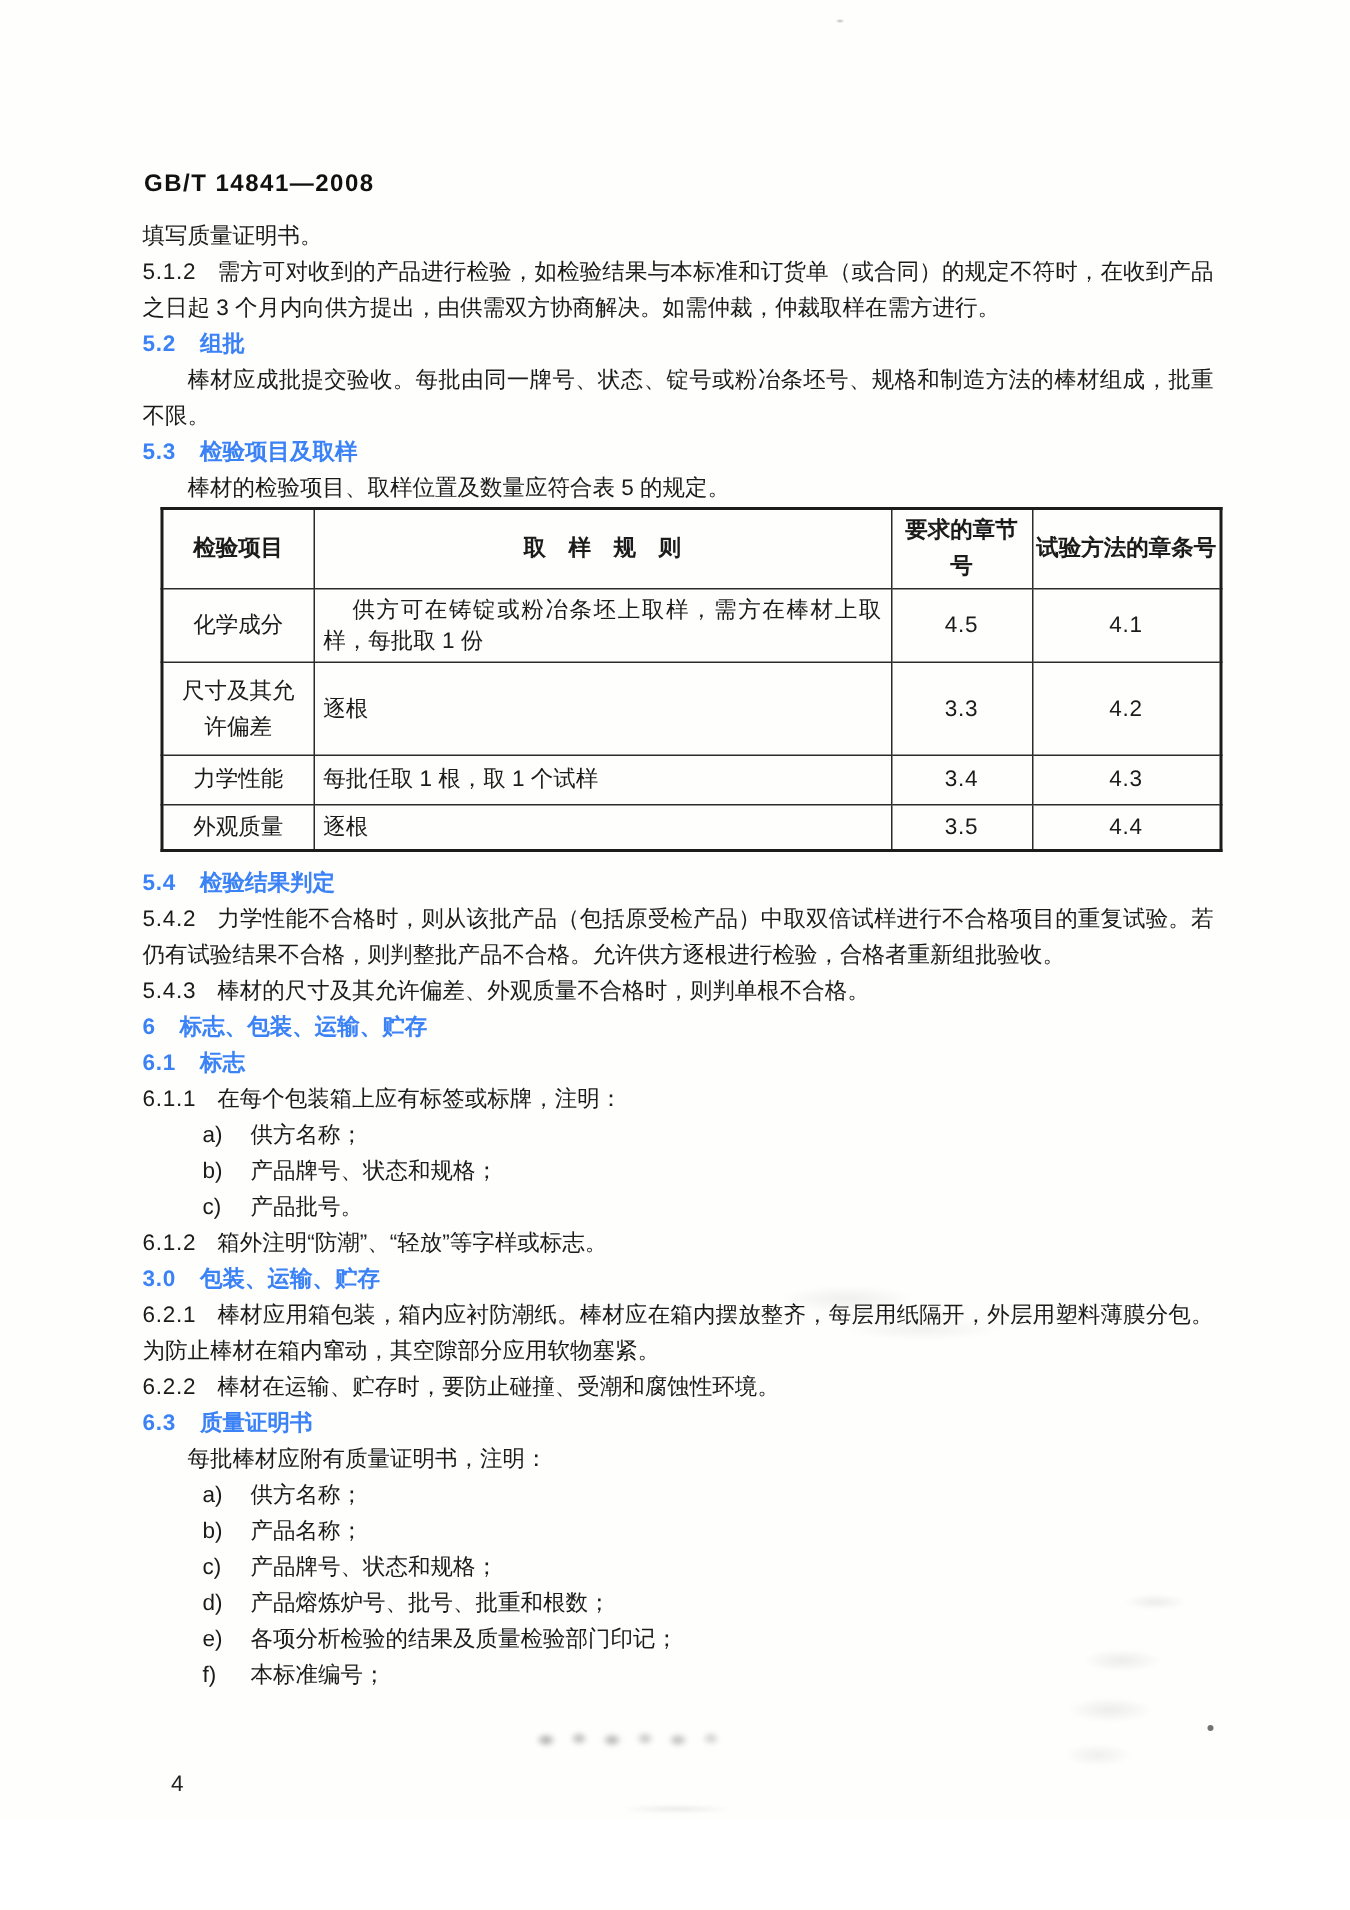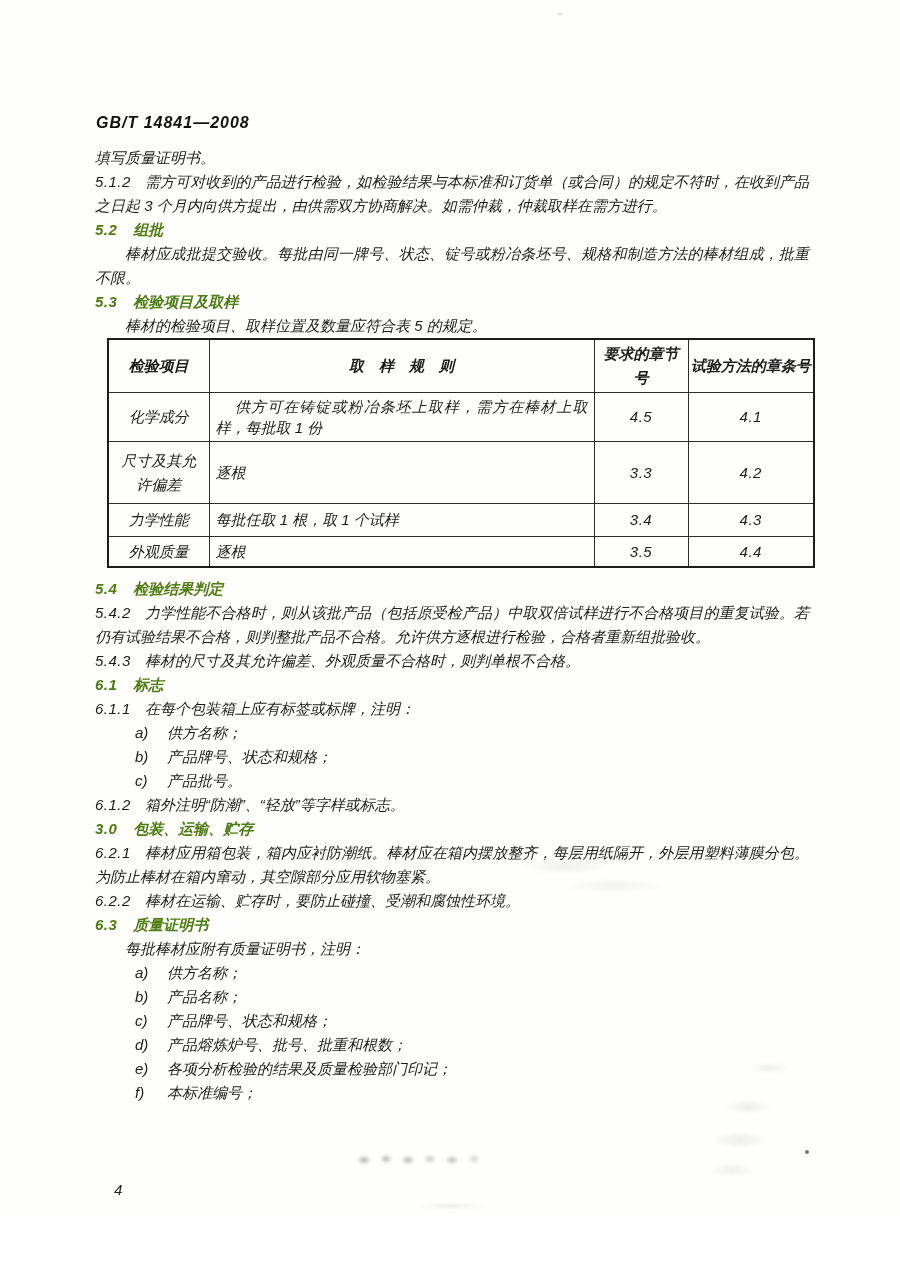--- a/index.html
+++ b/index.html
@@ -4,21 +4,20 @@
 <style>
   html, body { margin: 0; padding: 0; background: #ffffff; }
   .page {
     position: relative;
     width: 900px;
     height: 1213px;
     background: #fefefd;
     overflow: hidden;
     font-family: "Liberation Sans", "DejaVu Sans", sans-serif;
     color: #1b1b1b;
-    font-style: italic;
   }
   .std-num {
     position: absolute;
     left: 96px;
     top: 114px;
     font-size: 16px;
     font-weight: 700;
     letter-spacing: 1px;
     color: #111;
   }
@@ -27,21 +26,21 @@
     left: 95px;
     top: 146px;
     width: 714px;
     font-size: 15px;
     line-height: 24px;
   }
   .content p, .content .h, .content .li { margin: 0; }
   .body { text-align: justify; }
   .ind { text-indent: 2em; }
   .cnum { margin-right: 14px; letter-spacing: 0.5px; white-space: nowrap; }
-  .h { font-weight: 700; color: #4d7c0f; }
+  .h { font-weight: 700; color: #3b82f6; }
   .h .hnum { margin-right: 16px; letter-spacing: 0.5px; }
   .h52 { margin-top: 2px; }
   .h54 { margin-top: 10px; }
   .h6  { margin-top: 16px; margin-bottom: 14px; }
   .li { padding-left: 40px; }
   .li-label { display: inline-block; width: 32px; }
   .tbl-caption {
     text-align: center;
     font-weight: 700;
     margin-top: 2px;
@@ -186,20 +185,21 @@
       </tbody>
     </table>
 
     <div class="h h54"><span class="hnum">5.4</span><span>检验结果判定</span></div>
 
 
     <p class="body"><span class="cnum">5.4.2</span><span>力学性能不合格时，则从该批产品（包括原受检产品）中取双倍试样进行不合格项目的重复试验。若仍有试验结果不合格，则判整批产品不合格。允许供方逐根进行检验，合格者重新组批验收。</span></p>
 
     <p class="body"><span class="cnum">5.4.3</span><span>棒材的尺寸及其允许偏差、外观质量不合格时，则判单根不合格。</span></p>
 
+    <div class="h h6"><span class="hnum">6</span><span>标志、包装、运输、贮存</span></div>
 
     <div class="h"><span class="hnum">6.1</span><span>标志</span></div>
 
     <p class="body"><span class="cnum">6.1.1</span><span>在每个包装箱上应有标签或标牌，注明：</span></p>
 
     <div class="li"><span class="li-label">a)</span><span>供方名称；</span></div>
     <div class="li"><span class="li-label">b)</span><span>产品牌号、状态和规格；</span></div>
     <div class="li"><span class="li-label">c)</span><span>产品批号。</span></div>
 
     <p class="body"><span class="cnum">6.1.2</span><span>箱外注明“防潮”、“轻放”等字样或标志。</span></p>

